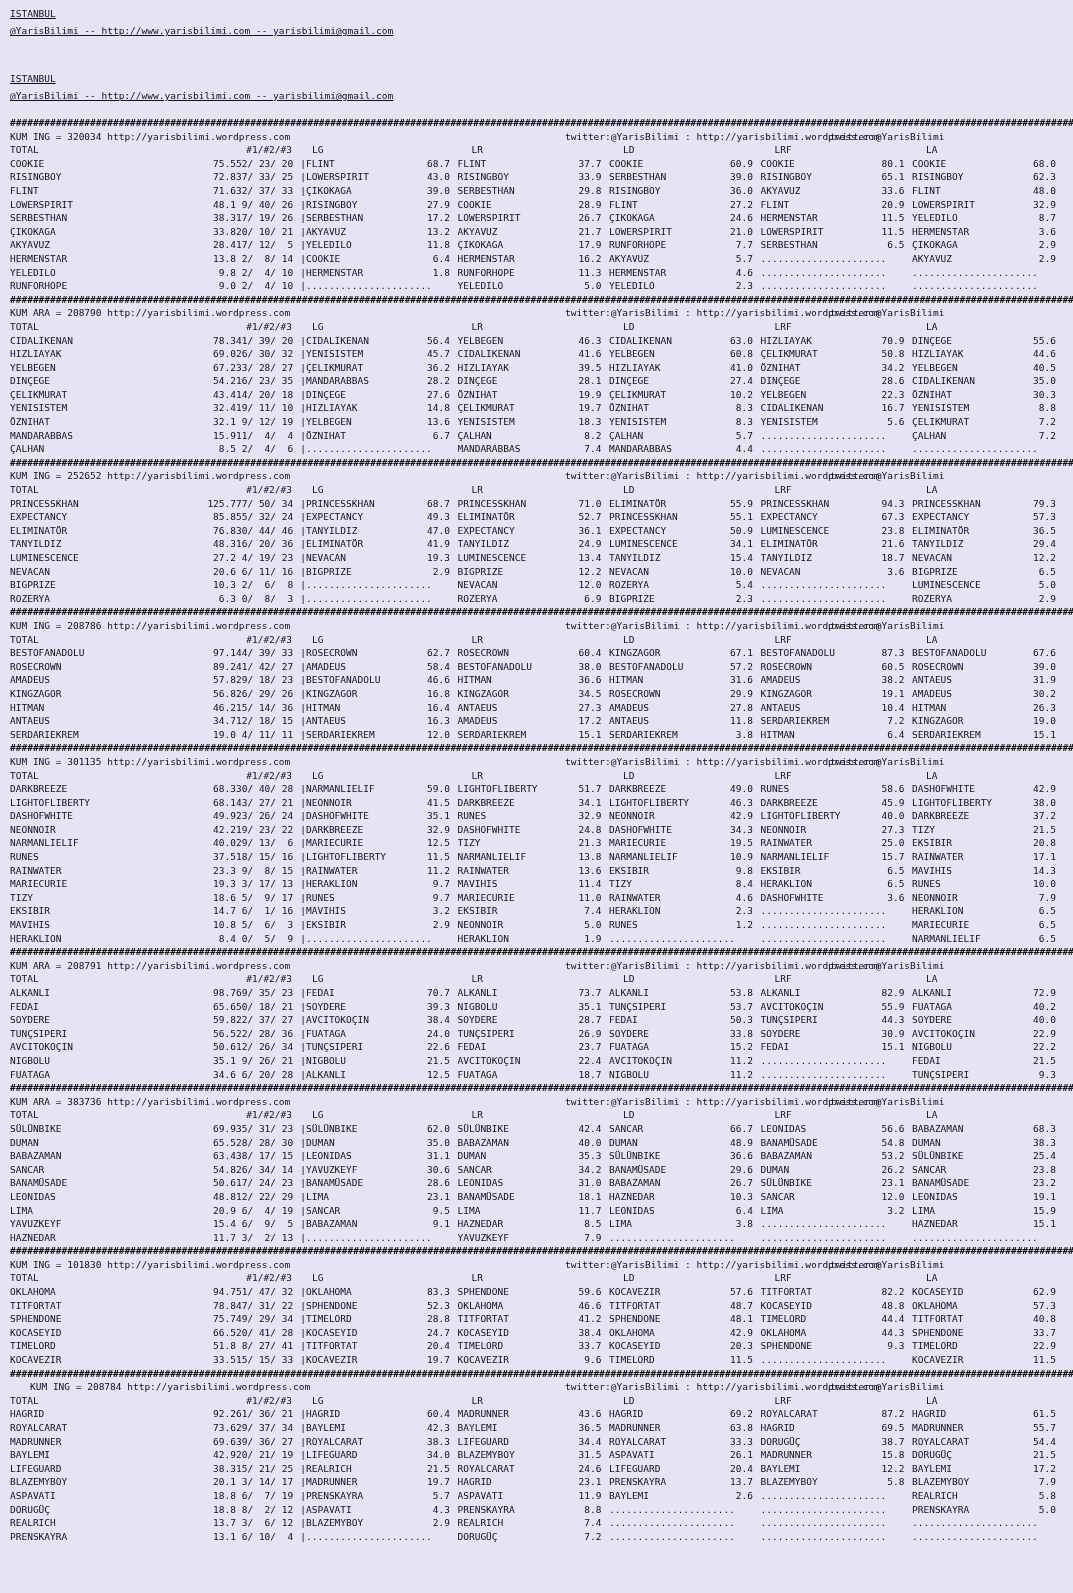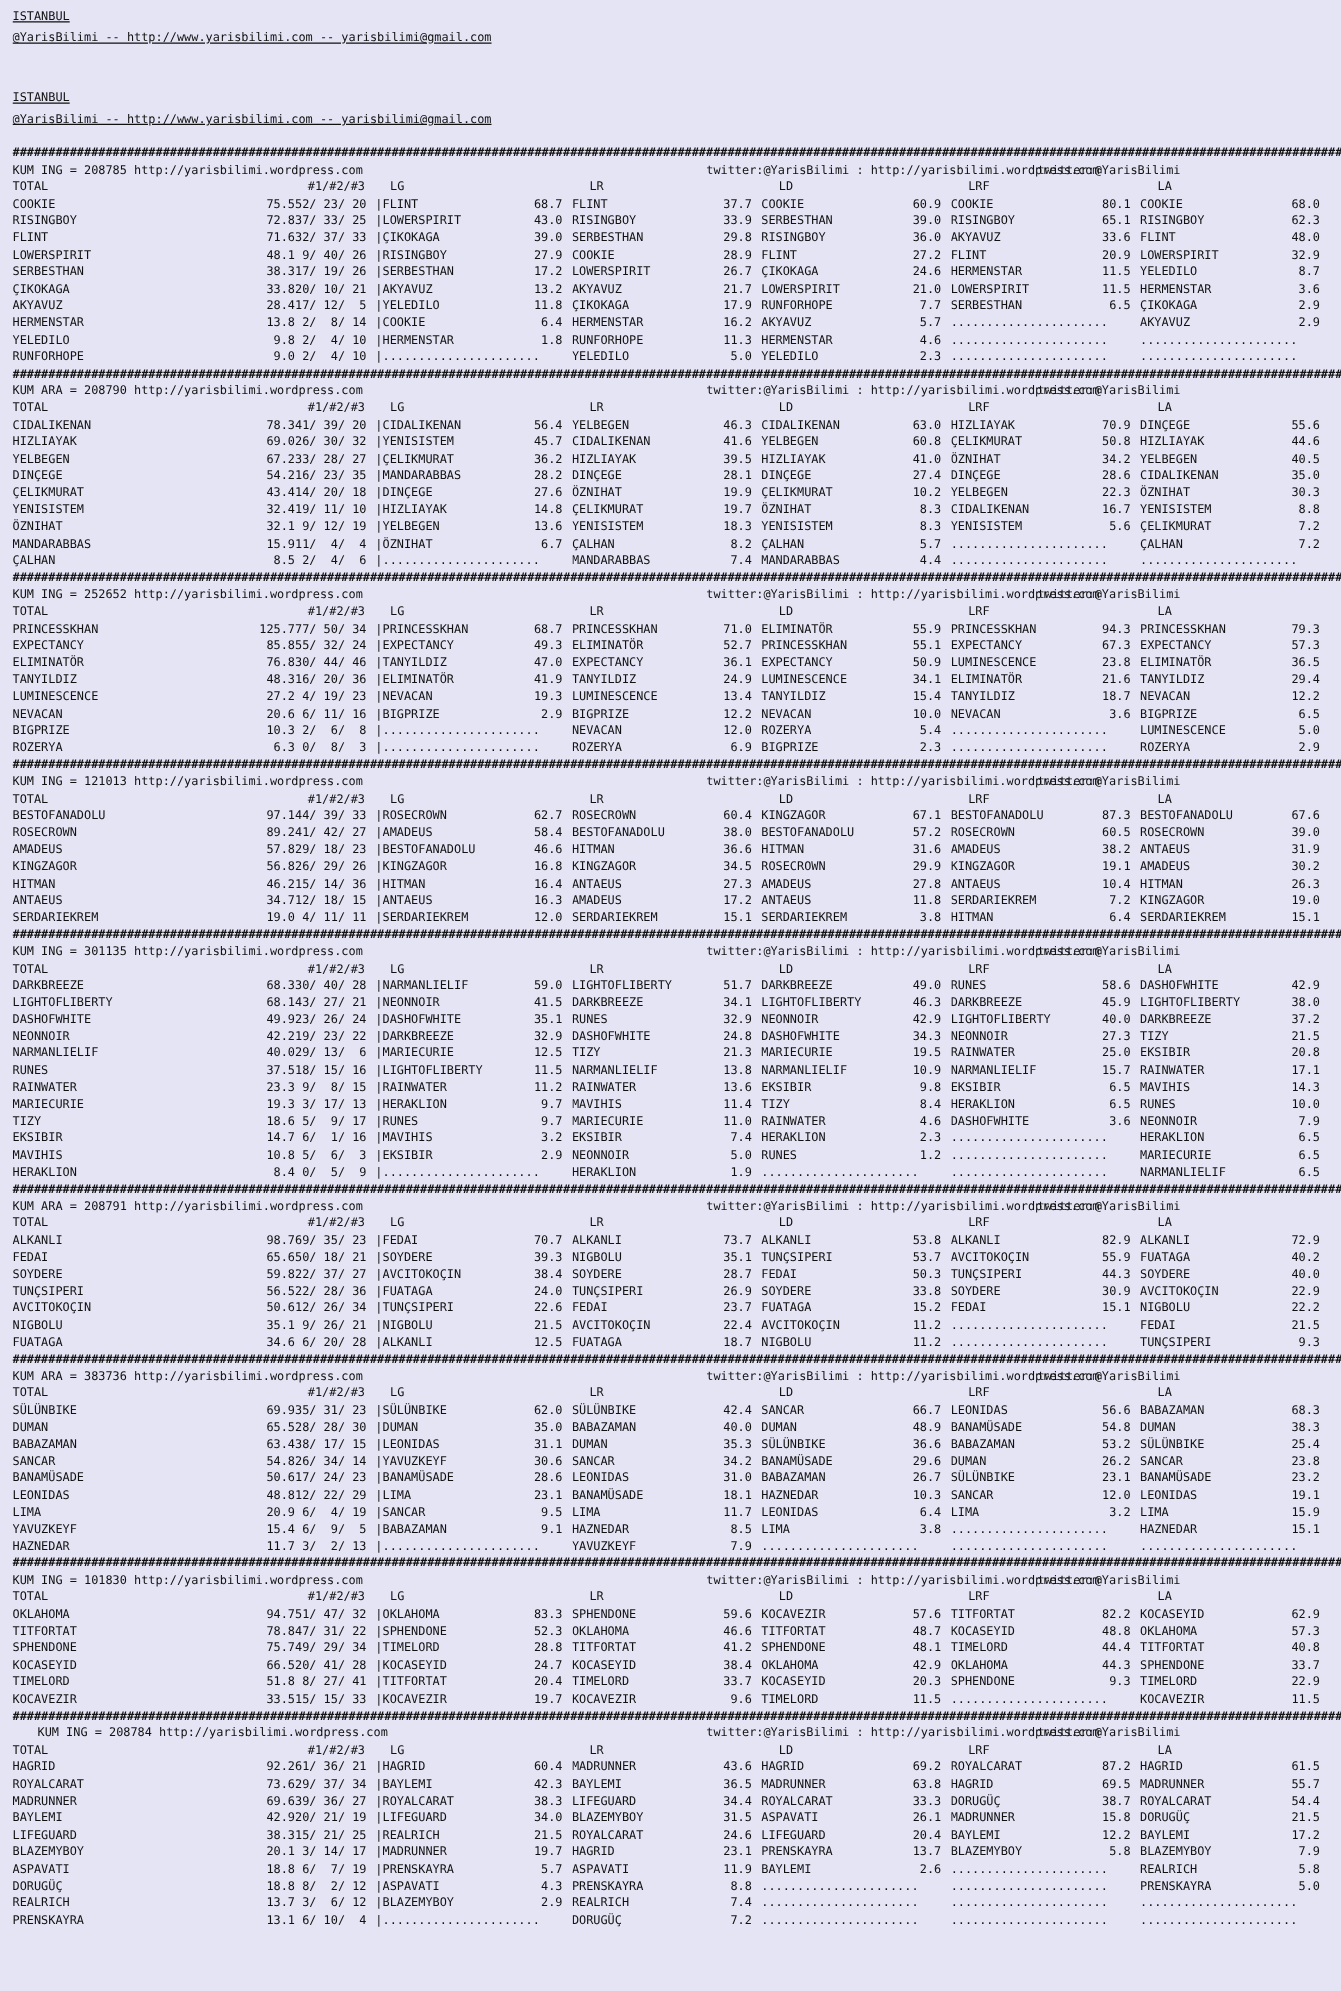--- a/index.html
+++ b/index.html
@@ -43,21 +43,21 @@
     <div class="line">@YarisBilimi -- http://www.yarisbilimi.com -- yarisbilimi@gmail.com</div>
   </div>
 
   <div class="topblock" style="margin-bottom:12px;">
     <div class="line">ISTANBUL</div>
     <div class="line">@YarisBilimi -- http://www.yarisbilimi.com -- yarisbilimi@gmail.com</div>
   </div>
 
   <div id="sections">
       <div class="sepline">##########################################################################################################################################################################################</div>
-      <div class="shead"><div style="display: inline;">KUM ING = 208785 http://yarisbilimi.wordpress.com</div><div class="mid">twitter:@YarisBilimi : http://yarisbilimi.wordpress.com</div><div class="right">twitter:@YarisBilimi</div></div>
+      <div class="shead"><div style="display: inline;">KUM ING = 320034 http://yarisbilimi.wordpress.com</div><div class="mid">twitter:@YarisBilimi : http://yarisbilimi.wordpress.com</div><div class="right">twitter:@YarisBilimi</div></div>
       <div class="row"><div class="c-name">TOTAL</div><div class="c-total"></div><div class="c-counts">#1/#2/#3</div><div class="c-sep"></div><div class="hLG">LG</div><div class="hP">LR</div><div class="hP">LD</div><div class="hP">LRF</div><div class="hP">LA</div></div>
       <div class="row"><div class="c-name">COOKIE</div><div class="c-total">75.5</div><div class="c-counts">52/ 23/ 20</div><div class="c-sep">|</div><div class="pair"><div class="p-n">FLINT</div><div class="p-v">68.7</div></div><div class="pair"><div class="p-n">FLINT</div><div class="p-v">37.7</div></div><div class="pair"><div class="p-n">COOKIE</div><div class="p-v">60.9</div></div><div class="pair"><div class="p-n">COOKIE</div><div class="p-v">80.1</div></div><div class="pair"><div class="p-n">COOKIE</div><div class="p-v">68.0</div></div></div>
       <div class="row"><div class="c-name">RISINGBOY</div><div class="c-total">72.8</div><div class="c-counts">37/ 33/ 25</div><div class="c-sep">|</div><div class="pair"><div class="p-n">LOWERSPIRIT</div><div class="p-v">43.0</div></div><div class="pair"><div class="p-n">RISINGBOY</div><div class="p-v">33.9</div></div><div class="pair"><div class="p-n">SERBESTHAN</div><div class="p-v">39.0</div></div><div class="pair"><div class="p-n">RISINGBOY</div><div class="p-v">65.1</div></div><div class="pair"><div class="p-n">RISINGBOY</div><div class="p-v">62.3</div></div></div>
       <div class="row"><div class="c-name">FLINT</div><div class="c-total">71.6</div><div class="c-counts">32/ 37/ 33</div><div class="c-sep">|</div><div class="pair"><div class="p-n">ÇIKOKAGA</div><div class="p-v">39.0</div></div><div class="pair"><div class="p-n">SERBESTHAN</div><div class="p-v">29.8</div></div><div class="pair"><div class="p-n">RISINGBOY</div><div class="p-v">36.0</div></div><div class="pair"><div class="p-n">AKYAVUZ</div><div class="p-v">33.6</div></div><div class="pair"><div class="p-n">FLINT</div><div class="p-v">48.0</div></div></div>
       <div class="row"><div class="c-name">LOWERSPIRIT</div><div class="c-total">48.1</div><div class="c-counts"> 9/ 40/ 26</div><div class="c-sep">|</div><div class="pair"><div class="p-n">RISINGBOY</div><div class="p-v">27.9</div></div><div class="pair"><div class="p-n">COOKIE</div><div class="p-v">28.9</div></div><div class="pair"><div class="p-n">FLINT</div><div class="p-v">27.2</div></div><div class="pair"><div class="p-n">FLINT</div><div class="p-v">20.9</div></div><div class="pair"><div class="p-n">LOWERSPIRIT</div><div class="p-v">32.9</div></div></div>
       <div class="row"><div class="c-name">SERBESTHAN</div><div class="c-total">38.3</div><div class="c-counts">17/ 19/ 26</div><div class="c-sep">|</div><div class="pair"><div class="p-n">SERBESTHAN</div><div class="p-v">17.2</div></div><div class="pair"><div class="p-n">LOWERSPIRIT</div><div class="p-v">26.7</div></div><div class="pair"><div class="p-n">ÇIKOKAGA</div><div class="p-v">24.6</div></div><div class="pair"><div class="p-n">HERMENSTAR</div><div class="p-v">11.5</div></div><div class="pair"><div class="p-n">YELEDILO</div><div class="p-v">8.7</div></div></div>
       <div class="row"><div class="c-name">ÇIKOKAGA</div><div class="c-total">33.8</div><div class="c-counts">20/ 10/ 21</div><div class="c-sep">|</div><div class="pair"><div class="p-n">AKYAVUZ</div><div class="p-v">13.2</div></div><div class="pair"><div class="p-n">AKYAVUZ</div><div class="p-v">21.7</div></div><div class="pair"><div class="p-n">LOWERSPIRIT</div><div class="p-v">21.0</div></div><div class="pair"><div class="p-n">LOWERSPIRIT</div><div class="p-v">11.5</div></div><div class="pair"><div class="p-n">HERMENSTAR</div><div class="p-v">3.6</div></div></div>
       <div class="row"><div class="c-name">AKYAVUZ</div><div class="c-total">28.4</div><div class="c-counts">17/ 12/  5</div><div class="c-sep">|</div><div class="pair"><div class="p-n">YELEDILO</div><div class="p-v">11.8</div></div><div class="pair"><div class="p-n">ÇIKOKAGA</div><div class="p-v">17.9</div></div><div class="pair"><div class="p-n">RUNFORHOPE</div><div class="p-v">7.7</div></div><div class="pair"><div class="p-n">SERBESTHAN</div><div class="p-v">6.5</div></div><div class="pair"><div class="p-n">ÇIKOKAGA</div><div class="p-v">2.9</div></div></div>
       <div class="row"><div class="c-name">HERMENSTAR</div><div class="c-total">13.8</div><div class="c-counts"> 2/  8/ 14</div><div class="c-sep">|</div><div class="pair"><div class="p-n">COOKIE</div><div class="p-v">6.4</div></div><div class="pair"><div class="p-n">HERMENSTAR</div><div class="p-v">16.2</div></div><div class="pair"><div class="p-n">AKYAVUZ</div><div class="p-v">5.7</div></div><div class="pair"><div class="p-dots">......................</div></div><div class="pair"><div class="p-n">AKYAVUZ</div><div class="p-v">2.9</div></div></div>
       <div class="row"><div class="c-name">YELEDILO</div><div class="c-total">9.8</div><div class="c-counts"> 2/  4/ 10</div><div class="c-sep">|</div><div class="pair"><div class="p-n">HERMENSTAR</div><div class="p-v">1.8</div></div><div class="pair"><div class="p-n">RUNFORHOPE</div><div class="p-v">11.3</div></div><div class="pair"><div class="p-n">HERMENSTAR</div><div class="p-v">4.6</div></div><div class="pair"><div class="p-dots">......................</div></div><div class="pair"><div class="p-dots">......................</div></div></div>
@@ -79,21 +79,21 @@
       <div class="row"><div class="c-name">TOTAL</div><div class="c-total"></div><div class="c-counts">#1/#2/#3</div><div class="c-sep"></div><div class="hLG">LG</div><div class="hP">LR</div><div class="hP">LD</div><div class="hP">LRF</div><div class="hP">LA</div></div>
       <div class="row"><div class="c-name">PRINCESSKHAN</div><div class="c-total">125.7</div><div class="c-counts">77/ 50/ 34</div><div class="c-sep">|</div><div class="pair"><div class="p-n">PRINCESSKHAN</div><div class="p-v">68.7</div></div><div class="pair"><div class="p-n">PRINCESSKHAN</div><div class="p-v">71.0</div></div><div class="pair"><div class="p-n">ELIMINATÖR</div><div class="p-v">55.9</div></div><div class="pair"><div class="p-n">PRINCESSKHAN</div><div class="p-v">94.3</div></div><div class="pair"><div class="p-n">PRINCESSKHAN</div><div class="p-v">79.3</div></div></div>
       <div class="row"><div class="c-name">EXPECTANCY</div><div class="c-total">85.8</div><div class="c-counts">55/ 32/ 24</div><div class="c-sep">|</div><div class="pair"><div class="p-n">EXPECTANCY</div><div class="p-v">49.3</div></div><div class="pair"><div class="p-n">ELIMINATÖR</div><div class="p-v">52.7</div></div><div class="pair"><div class="p-n">PRINCESSKHAN</div><div class="p-v">55.1</div></div><div class="pair"><div class="p-n">EXPECTANCY</div><div class="p-v">67.3</div></div><div class="pair"><div class="p-n">EXPECTANCY</div><div class="p-v">57.3</div></div></div>
       <div class="row"><div class="c-name">ELIMINATÖR</div><div class="c-total">76.8</div><div class="c-counts">30/ 44/ 46</div><div class="c-sep">|</div><div class="pair"><div class="p-n">TANYILDIZ</div><div class="p-v">47.0</div></div><div class="pair"><div class="p-n">EXPECTANCY</div><div class="p-v">36.1</div></div><div class="pair"><div class="p-n">EXPECTANCY</div><div class="p-v">50.9</div></div><div class="pair"><div class="p-n">LUMINESCENCE</div><div class="p-v">23.8</div></div><div class="pair"><div class="p-n">ELIMINATÖR</div><div class="p-v">36.5</div></div></div>
       <div class="row"><div class="c-name">TANYILDIZ</div><div class="c-total">48.3</div><div class="c-counts">16/ 20/ 36</div><div class="c-sep">|</div><div class="pair"><div class="p-n">ELIMINATÖR</div><div class="p-v">41.9</div></div><div class="pair"><div class="p-n">TANYILDIZ</div><div class="p-v">24.9</div></div><div class="pair"><div class="p-n">LUMINESCENCE</div><div class="p-v">34.1</div></div><div class="pair"><div class="p-n">ELIMINATÖR</div><div class="p-v">21.6</div></div><div class="pair"><div class="p-n">TANYILDIZ</div><div class="p-v">29.4</div></div></div>
       <div class="row"><div class="c-name">LUMINESCENCE</div><div class="c-total">27.2</div><div class="c-counts"> 4/ 19/ 23</div><div class="c-sep">|</div><div class="pair"><div class="p-n">NEVACAN</div><div class="p-v">19.3</div></div><div class="pair"><div class="p-n">LUMINESCENCE</div><div class="p-v">13.4</div></div><div class="pair"><div class="p-n">TANYILDIZ</div><div class="p-v">15.4</div></div><div class="pair"><div class="p-n">TANYILDIZ</div><div class="p-v">18.7</div></div><div class="pair"><div class="p-n">NEVACAN</div><div class="p-v">12.2</div></div></div>
       <div class="row"><div class="c-name">NEVACAN</div><div class="c-total">20.6</div><div class="c-counts"> 6/ 11/ 16</div><div class="c-sep">|</div><div class="pair"><div class="p-n">BIGPRIZE</div><div class="p-v">2.9</div></div><div class="pair"><div class="p-n">BIGPRIZE</div><div class="p-v">12.2</div></div><div class="pair"><div class="p-n">NEVACAN</div><div class="p-v">10.0</div></div><div class="pair"><div class="p-n">NEVACAN</div><div class="p-v">3.6</div></div><div class="pair"><div class="p-n">BIGPRIZE</div><div class="p-v">6.5</div></div></div>
       <div class="row"><div class="c-name">BIGPRIZE</div><div class="c-total">10.3</div><div class="c-counts"> 2/  6/  8</div><div class="c-sep">|</div><div class="pair"><div class="p-dots">......................</div></div><div class="pair"><div class="p-n">NEVACAN</div><div class="p-v">12.0</div></div><div class="pair"><div class="p-n">ROZERYA</div><div class="p-v">5.4</div></div><div class="pair"><div class="p-dots">......................</div></div><div class="pair"><div class="p-n">LUMINESCENCE</div><div class="p-v">5.0</div></div></div>
       <div class="row"><div class="c-name">ROZERYA</div><div class="c-total">6.3</div><div class="c-counts"> 0/  8/  3</div><div class="c-sep">|</div><div class="pair"><div class="p-dots">......................</div></div><div class="pair"><div class="p-n">ROZERYA</div><div class="p-v">6.9</div></div><div class="pair"><div class="p-n">BIGPRIZE</div><div class="p-v">2.3</div></div><div class="pair"><div class="p-dots">......................</div></div><div class="pair"><div class="p-n">ROZERYA</div><div class="p-v">2.9</div></div></div>
       <div class="sepline">##########################################################################################################################################################################################</div>
-      <div class="shead"><div style="display: inline;">KUM ING = 121013 http://yarisbilimi.wordpress.com</div><div class="mid">twitter:@YarisBilimi : http://yarisbilimi.wordpress.com</div><div class="right">twitter:@YarisBilimi</div></div>
+      <div class="shead"><div style="display: inline;">KUM ING = 208786 http://yarisbilimi.wordpress.com</div><div class="mid">twitter:@YarisBilimi : http://yarisbilimi.wordpress.com</div><div class="right">twitter:@YarisBilimi</div></div>
       <div class="row"><div class="c-name">TOTAL</div><div class="c-total"></div><div class="c-counts">#1/#2/#3</div><div class="c-sep"></div><div class="hLG">LG</div><div class="hP">LR</div><div class="hP">LD</div><div class="hP">LRF</div><div class="hP">LA</div></div>
       <div class="row"><div class="c-name">BESTOFANADOLU</div><div class="c-total">97.1</div><div class="c-counts">44/ 39/ 33</div><div class="c-sep">|</div><div class="pair"><div class="p-n">ROSECROWN</div><div class="p-v">62.7</div></div><div class="pair"><div class="p-n">ROSECROWN</div><div class="p-v">60.4</div></div><div class="pair"><div class="p-n">KINGZAGOR</div><div class="p-v">67.1</div></div><div class="pair"><div class="p-n">BESTOFANADOLU</div><div class="p-v">87.3</div></div><div class="pair"><div class="p-n">BESTOFANADOLU</div><div class="p-v">67.6</div></div></div>
       <div class="row"><div class="c-name">ROSECROWN</div><div class="c-total">89.2</div><div class="c-counts">41/ 42/ 27</div><div class="c-sep">|</div><div class="pair"><div class="p-n">AMADEUS</div><div class="p-v">58.4</div></div><div class="pair"><div class="p-n">BESTOFANADOLU</div><div class="p-v">38.0</div></div><div class="pair"><div class="p-n">BESTOFANADOLU</div><div class="p-v">57.2</div></div><div class="pair"><div class="p-n">ROSECROWN</div><div class="p-v">60.5</div></div><div class="pair"><div class="p-n">ROSECROWN</div><div class="p-v">39.0</div></div></div>
       <div class="row"><div class="c-name">AMADEUS</div><div class="c-total">57.8</div><div class="c-counts">29/ 18/ 23</div><div class="c-sep">|</div><div class="pair"><div class="p-n">BESTOFANADOLU</div><div class="p-v">46.6</div></div><div class="pair"><div class="p-n">HITMAN</div><div class="p-v">36.6</div></div><div class="pair"><div class="p-n">HITMAN</div><div class="p-v">31.6</div></div><div class="pair"><div class="p-n">AMADEUS</div><div class="p-v">38.2</div></div><div class="pair"><div class="p-n">ANTAEUS</div><div class="p-v">31.9</div></div></div>
       <div class="row"><div class="c-name">KINGZAGOR</div><div class="c-total">56.8</div><div class="c-counts">26/ 29/ 26</div><div class="c-sep">|</div><div class="pair"><div class="p-n">KINGZAGOR</div><div class="p-v">16.8</div></div><div class="pair"><div class="p-n">KINGZAGOR</div><div class="p-v">34.5</div></div><div class="pair"><div class="p-n">ROSECROWN</div><div class="p-v">29.9</div></div><div class="pair"><div class="p-n">KINGZAGOR</div><div class="p-v">19.1</div></div><div class="pair"><div class="p-n">AMADEUS</div><div class="p-v">30.2</div></div></div>
       <div class="row"><div class="c-name">HITMAN</div><div class="c-total">46.2</div><div class="c-counts">15/ 14/ 36</div><div class="c-sep">|</div><div class="pair"><div class="p-n">HITMAN</div><div class="p-v">16.4</div></div><div class="pair"><div class="p-n">ANTAEUS</div><div class="p-v">27.3</div></div><div class="pair"><div class="p-n">AMADEUS</div><div class="p-v">27.8</div></div><div class="pair"><div class="p-n">ANTAEUS</div><div class="p-v">10.4</div></div><div class="pair"><div class="p-n">HITMAN</div><div class="p-v">26.3</div></div></div>
       <div class="row"><div class="c-name">ANTAEUS</div><div class="c-total">34.7</div><div class="c-counts">12/ 18/ 15</div><div class="c-sep">|</div><div class="pair"><div class="p-n">ANTAEUS</div><div class="p-v">16.3</div></div><div class="pair"><div class="p-n">AMADEUS</div><div class="p-v">17.2</div></div><div class="pair"><div class="p-n">ANTAEUS</div><div class="p-v">11.8</div></div><div class="pair"><div class="p-n">SERDARIEKREM</div><div class="p-v">7.2</div></div><div class="pair"><div class="p-n">KINGZAGOR</div><div class="p-v">19.0</div></div></div>
       <div class="row"><div class="c-name">SERDARIEKREM</div><div class="c-total">19.0</div><div class="c-counts"> 4/ 11/ 11</div><div class="c-sep">|</div><div class="pair"><div class="p-n">SERDARIEKREM</div><div class="p-v">12.0</div></div><div class="pair"><div class="p-n">SERDARIEKREM</div><div class="p-v">15.1</div></div><div class="pair"><div class="p-n">SERDARIEKREM</div><div class="p-v">3.8</div></div><div class="pair"><div class="p-n">HITMAN</div><div class="p-v">6.4</div></div><div class="pair"><div class="p-n">SERDARIEKREM</div><div class="p-v">15.1</div></div></div>
       <div class="sepline">##########################################################################################################################################################################################</div>
       <div class="shead"><div style="display: inline;">KUM ING = 301135 http://yarisbilimi.wordpress.com</div><div class="mid">twitter:@YarisBilimi : http://yarisbilimi.wordpress.com</div><div class="right">twitter:@YarisBilimi</div></div>

